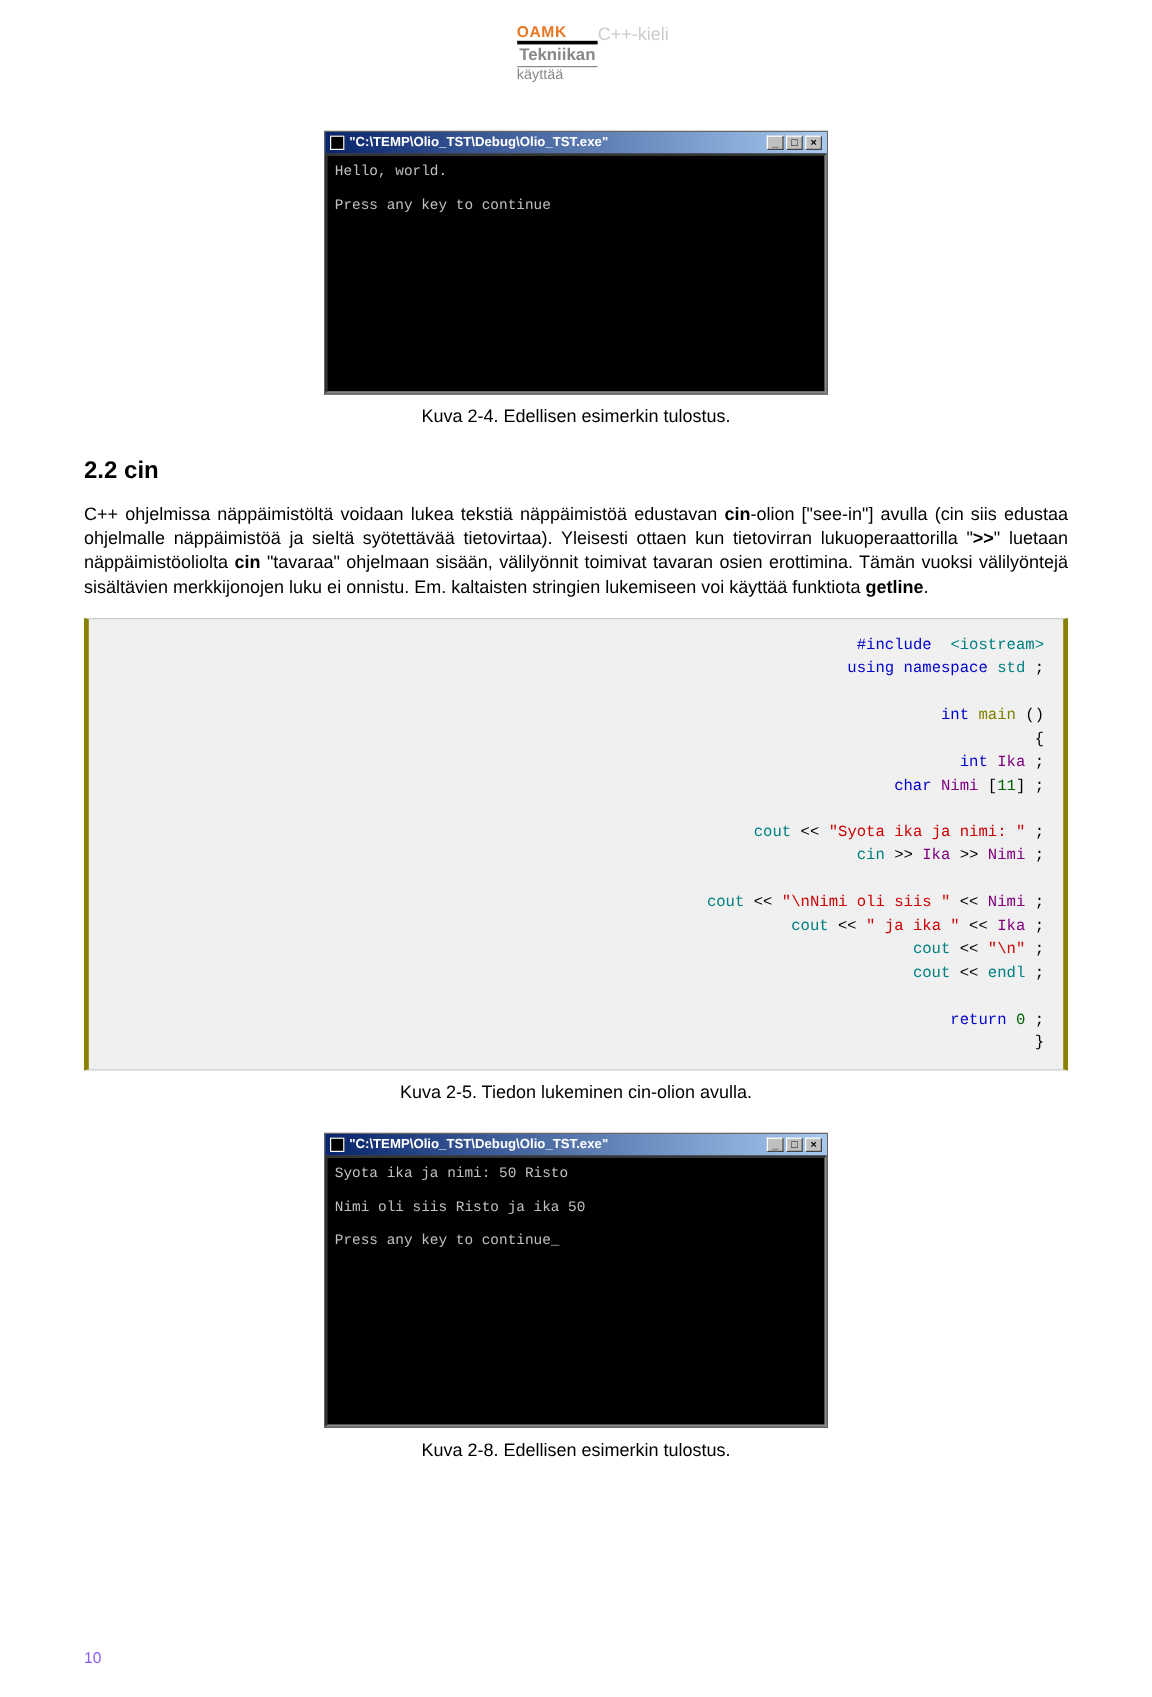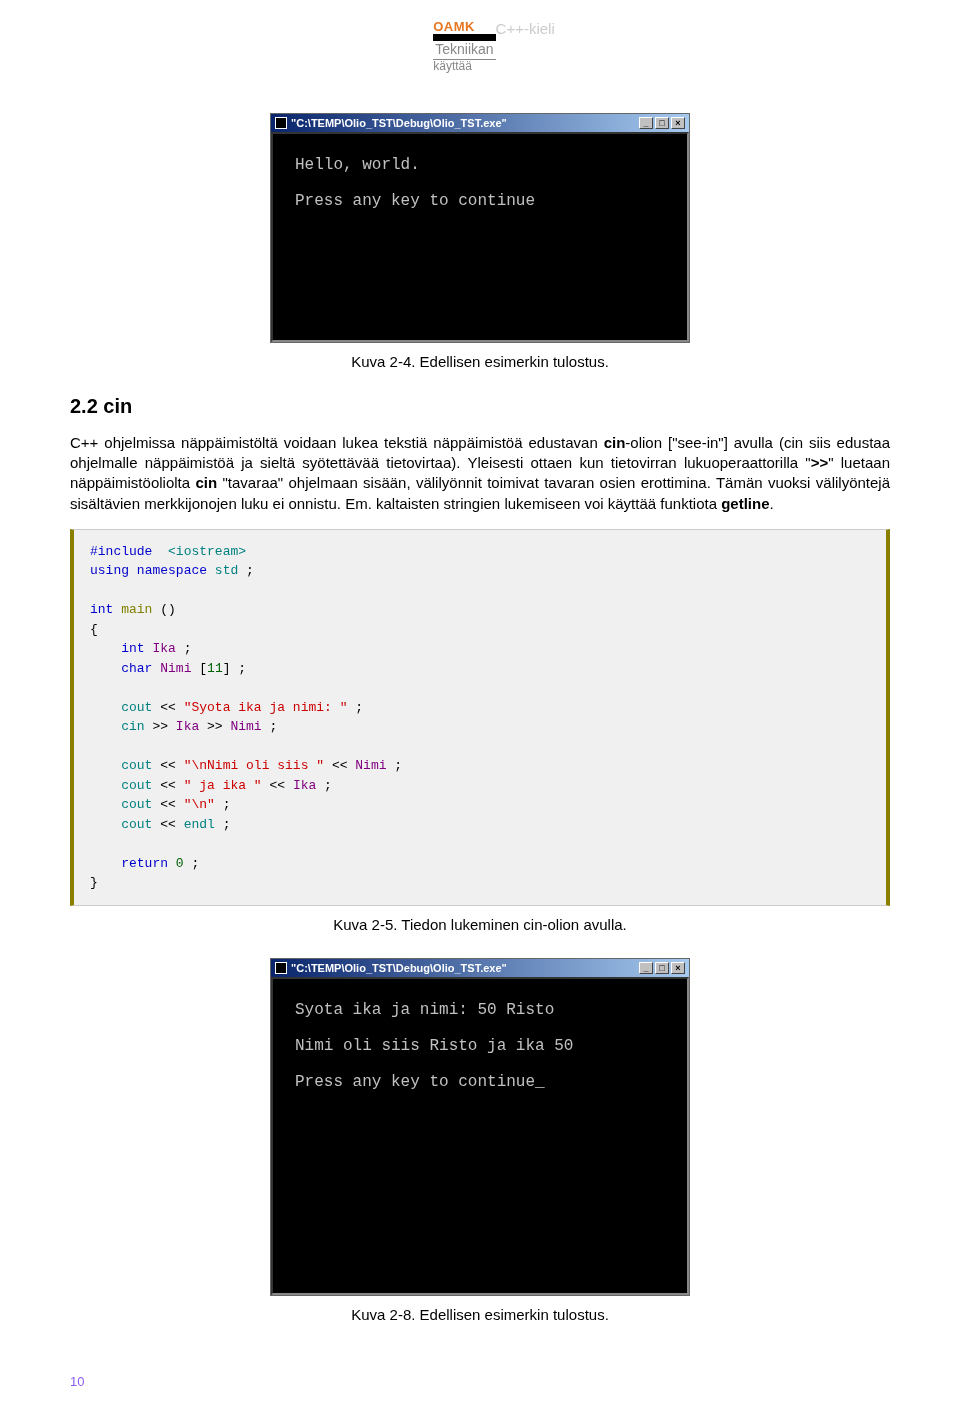--- a/index.html
+++ b/index.html
@@ -25,22 +25,22 @@
     }
     .logo-top {
       color: #e87722;
       font-weight: bold;
       font-size: 13px;
       letter-spacing: 0.5px;
     }
     .logo-mid {
       color: #888;
       font-size: 14px;
-      font-weight: normal;
-      border-top: 7px solid #000000;
+      font-weight: bold;
+      border-top: 3px solid #000000;
       border-bottom: 1px solid #888;
       padding: 1px 2px;
       display: inline-block;
     }
     .logo-bot {
       color: #888;
       font-size: 12px;
     }
     .page-title-right {
       color: #ccc;
@@ -88,22 +88,22 @@
       font-size: 9px;
       line-height: 10px;
       text-align: center;
       color: #000;
       font-family: sans-serif;
     }
     .console-body {
       background: #000;
       color: #c0c0c0;
       font-family: "Courier New", monospace;
-      font-size: 16px;
-      padding: 22px;
+      font-size: 12px;
+      padding: 6px;
       min-height: 200px;
       white-space: pre-wrap;
       border: 2px inset #888;
     }
     .caption {
       text-align: center;
       margin: 10px 0 25px 0;
       font-size: 15px;
     }
     .section-heading {
@@ -122,20 +122,21 @@
       border-left: 4px solid #8a8000;
       border-right: 4px solid #8a8000;
       border-top: 1px solid #ccc;
       border-bottom: 1px solid #ccc;
       padding: 12px 16px;
       font-family: "Courier New", monospace;
       font-size: 13px;
       line-height: 1.5;
       margin-bottom: 10px;
       white-space: pre;
+      text-align: right;
     }
     .kw-blue { color: #0000cc; }
     .kw-turq { color: #008080; }
     .kw-purple { color: #800080; }
     .kw-olive { color: #808000; }
     .kw-red { color: #cc0000; }
     .kw-num { color: #006000; }
     .footer {
       position: absolute;
       bottom: 25px;

